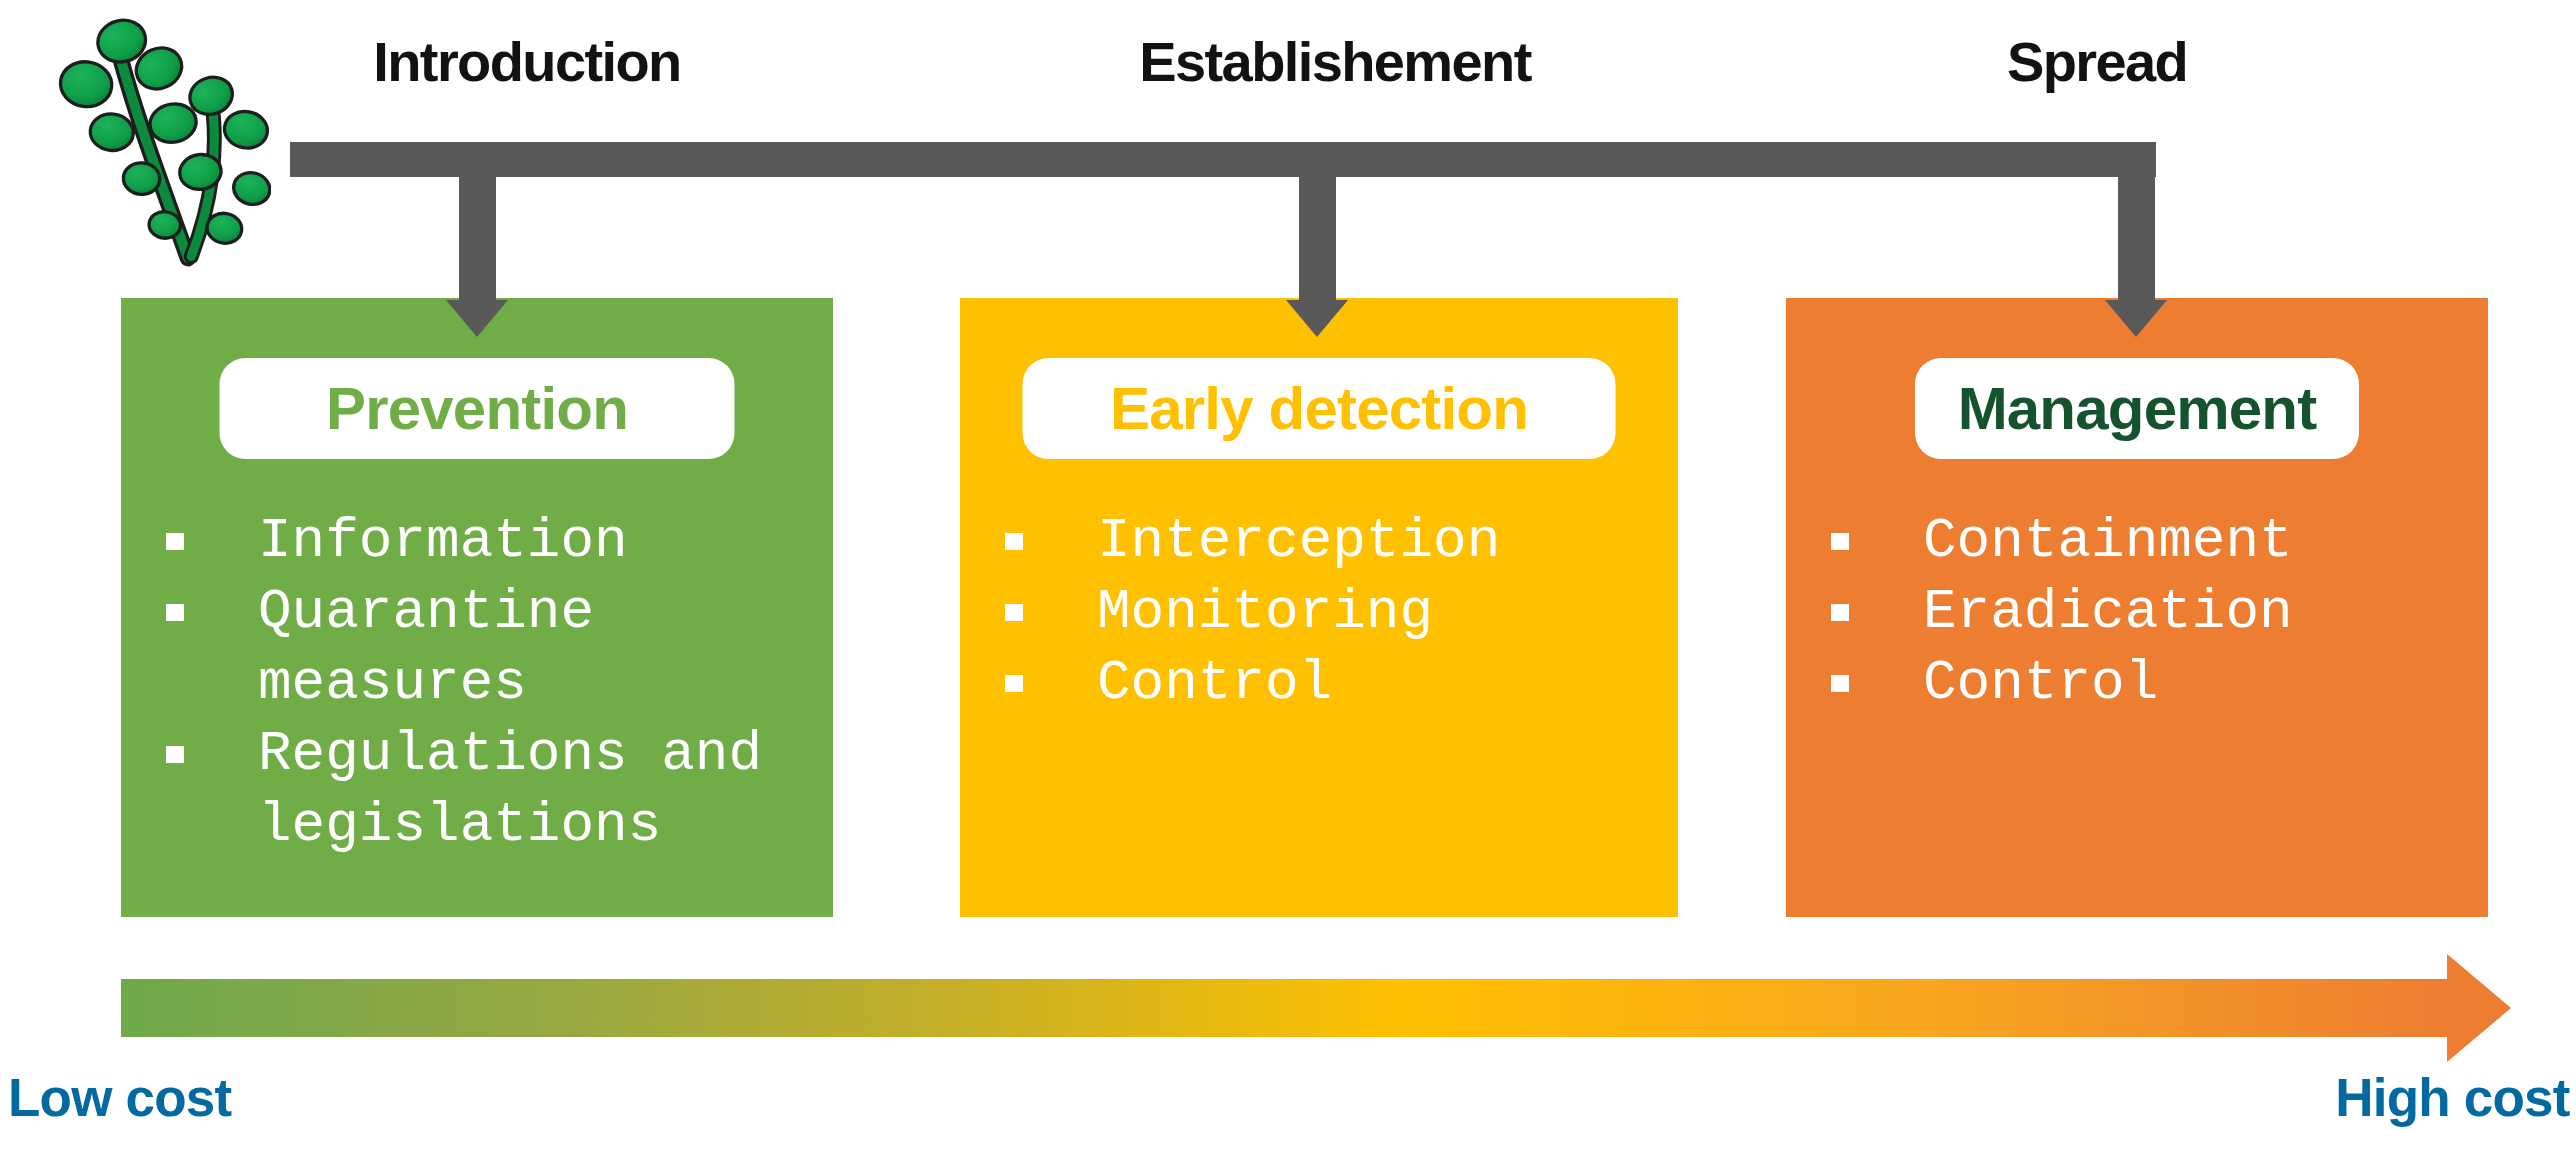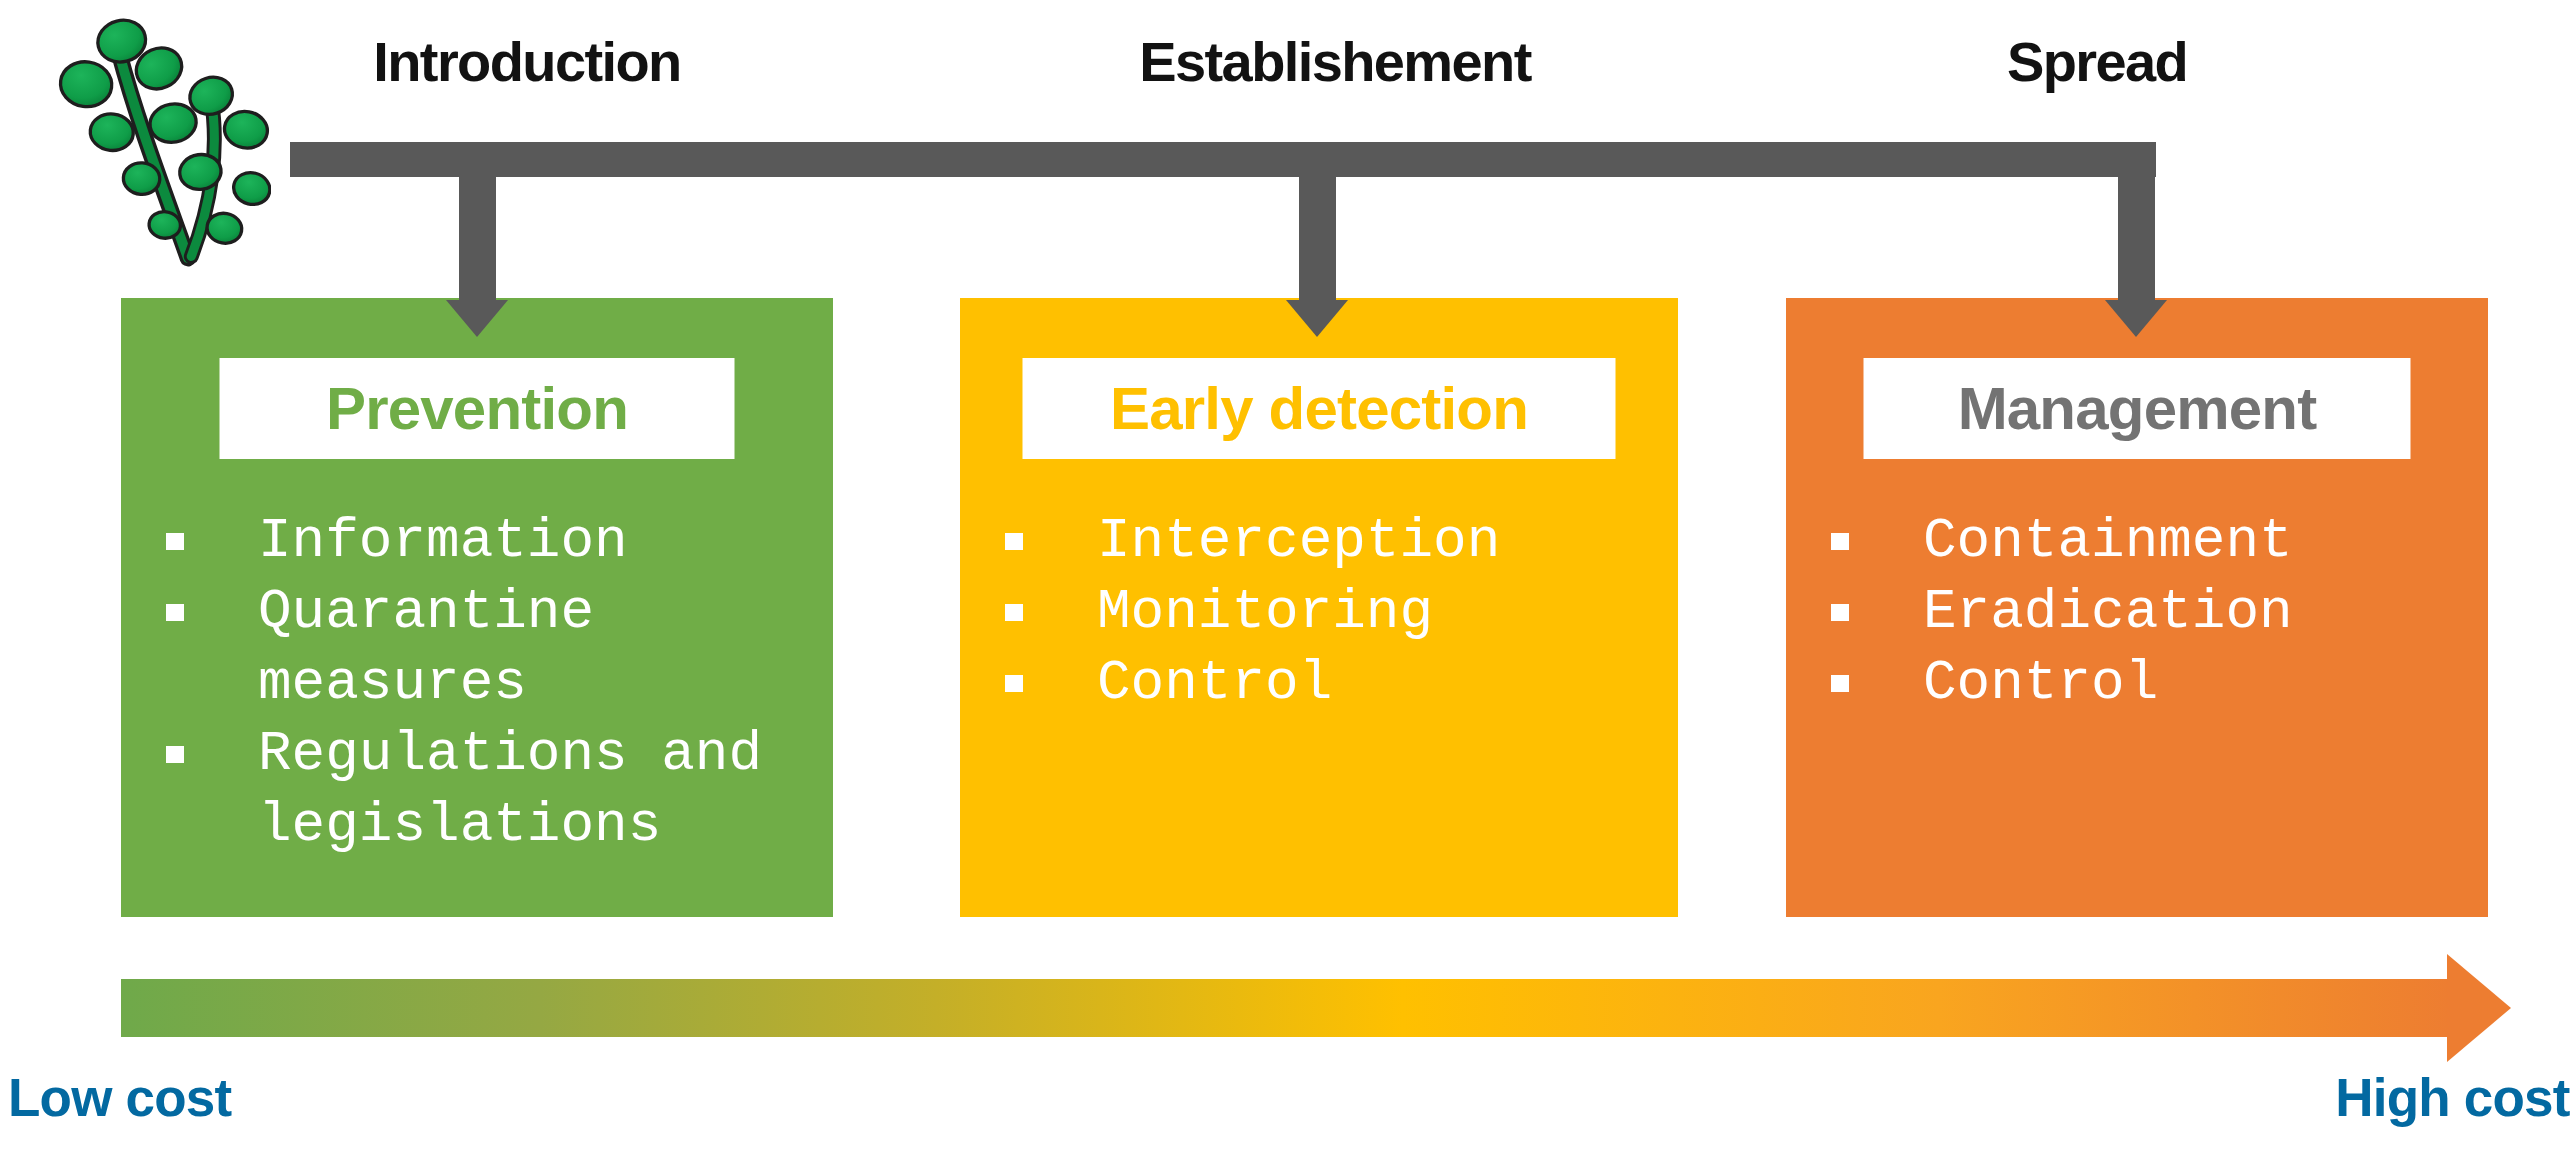--- a/index.html
+++ b/index.html
@@ -57,24 +57,25 @@
 
   .title-band {
     position: absolute;
     top: 60px; left: 50%;
     transform: translateX(-50%);
     height: 101px;
     background: #ffffff;
     display: flex; align-items: center; justify-content: center;
     font-size: 60px; font-weight: 800; letter-spacing: -0.8px;
     white-space: nowrap;
+    border-radius: 26px;
   }
   .box-prevention .title-band { width: 515px; color: #70AD47; }
   .box-early      .title-band { width: 593px; color: #FFC000; }
-  .box-management .title-band { width: 547px; color: #737373; }
+  .box-management .title-band { width: 444px; color: #14532d; }
 
   .items {
     position: absolute;
     top: 208px; left: 34px; right: 16px;
     list-style: none; margin: 0; padding: 0;
   }
   .items li {
     position: relative;
     padding-left: 103px;
     font-size: 56px;

